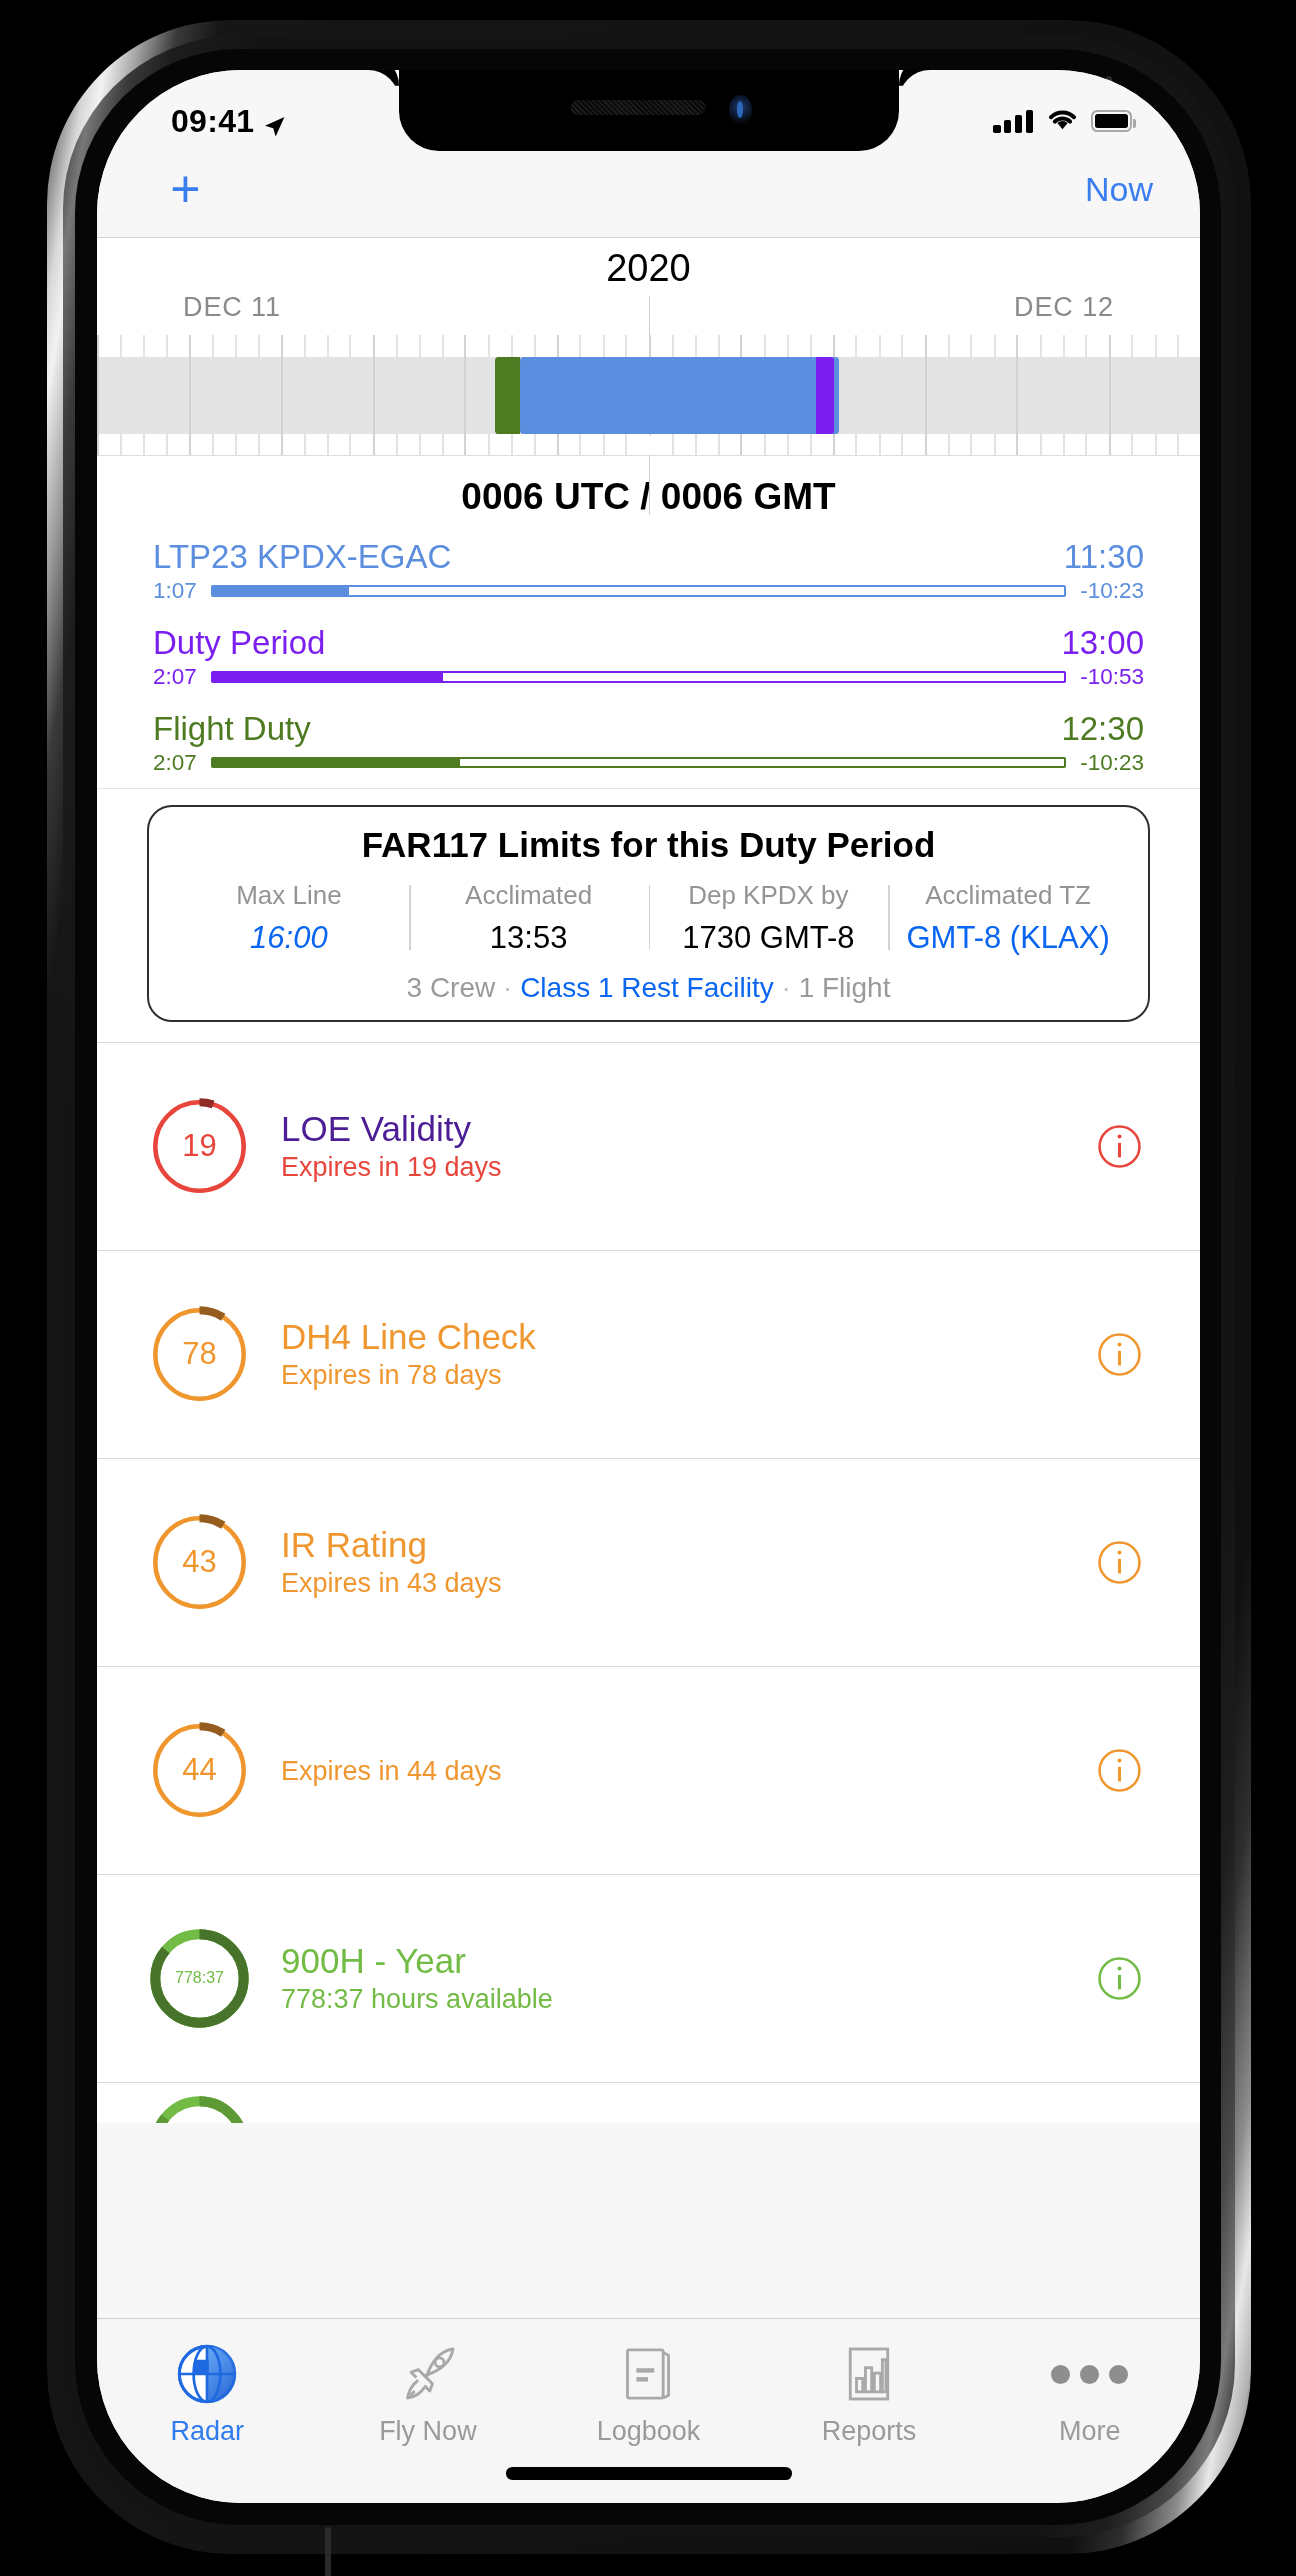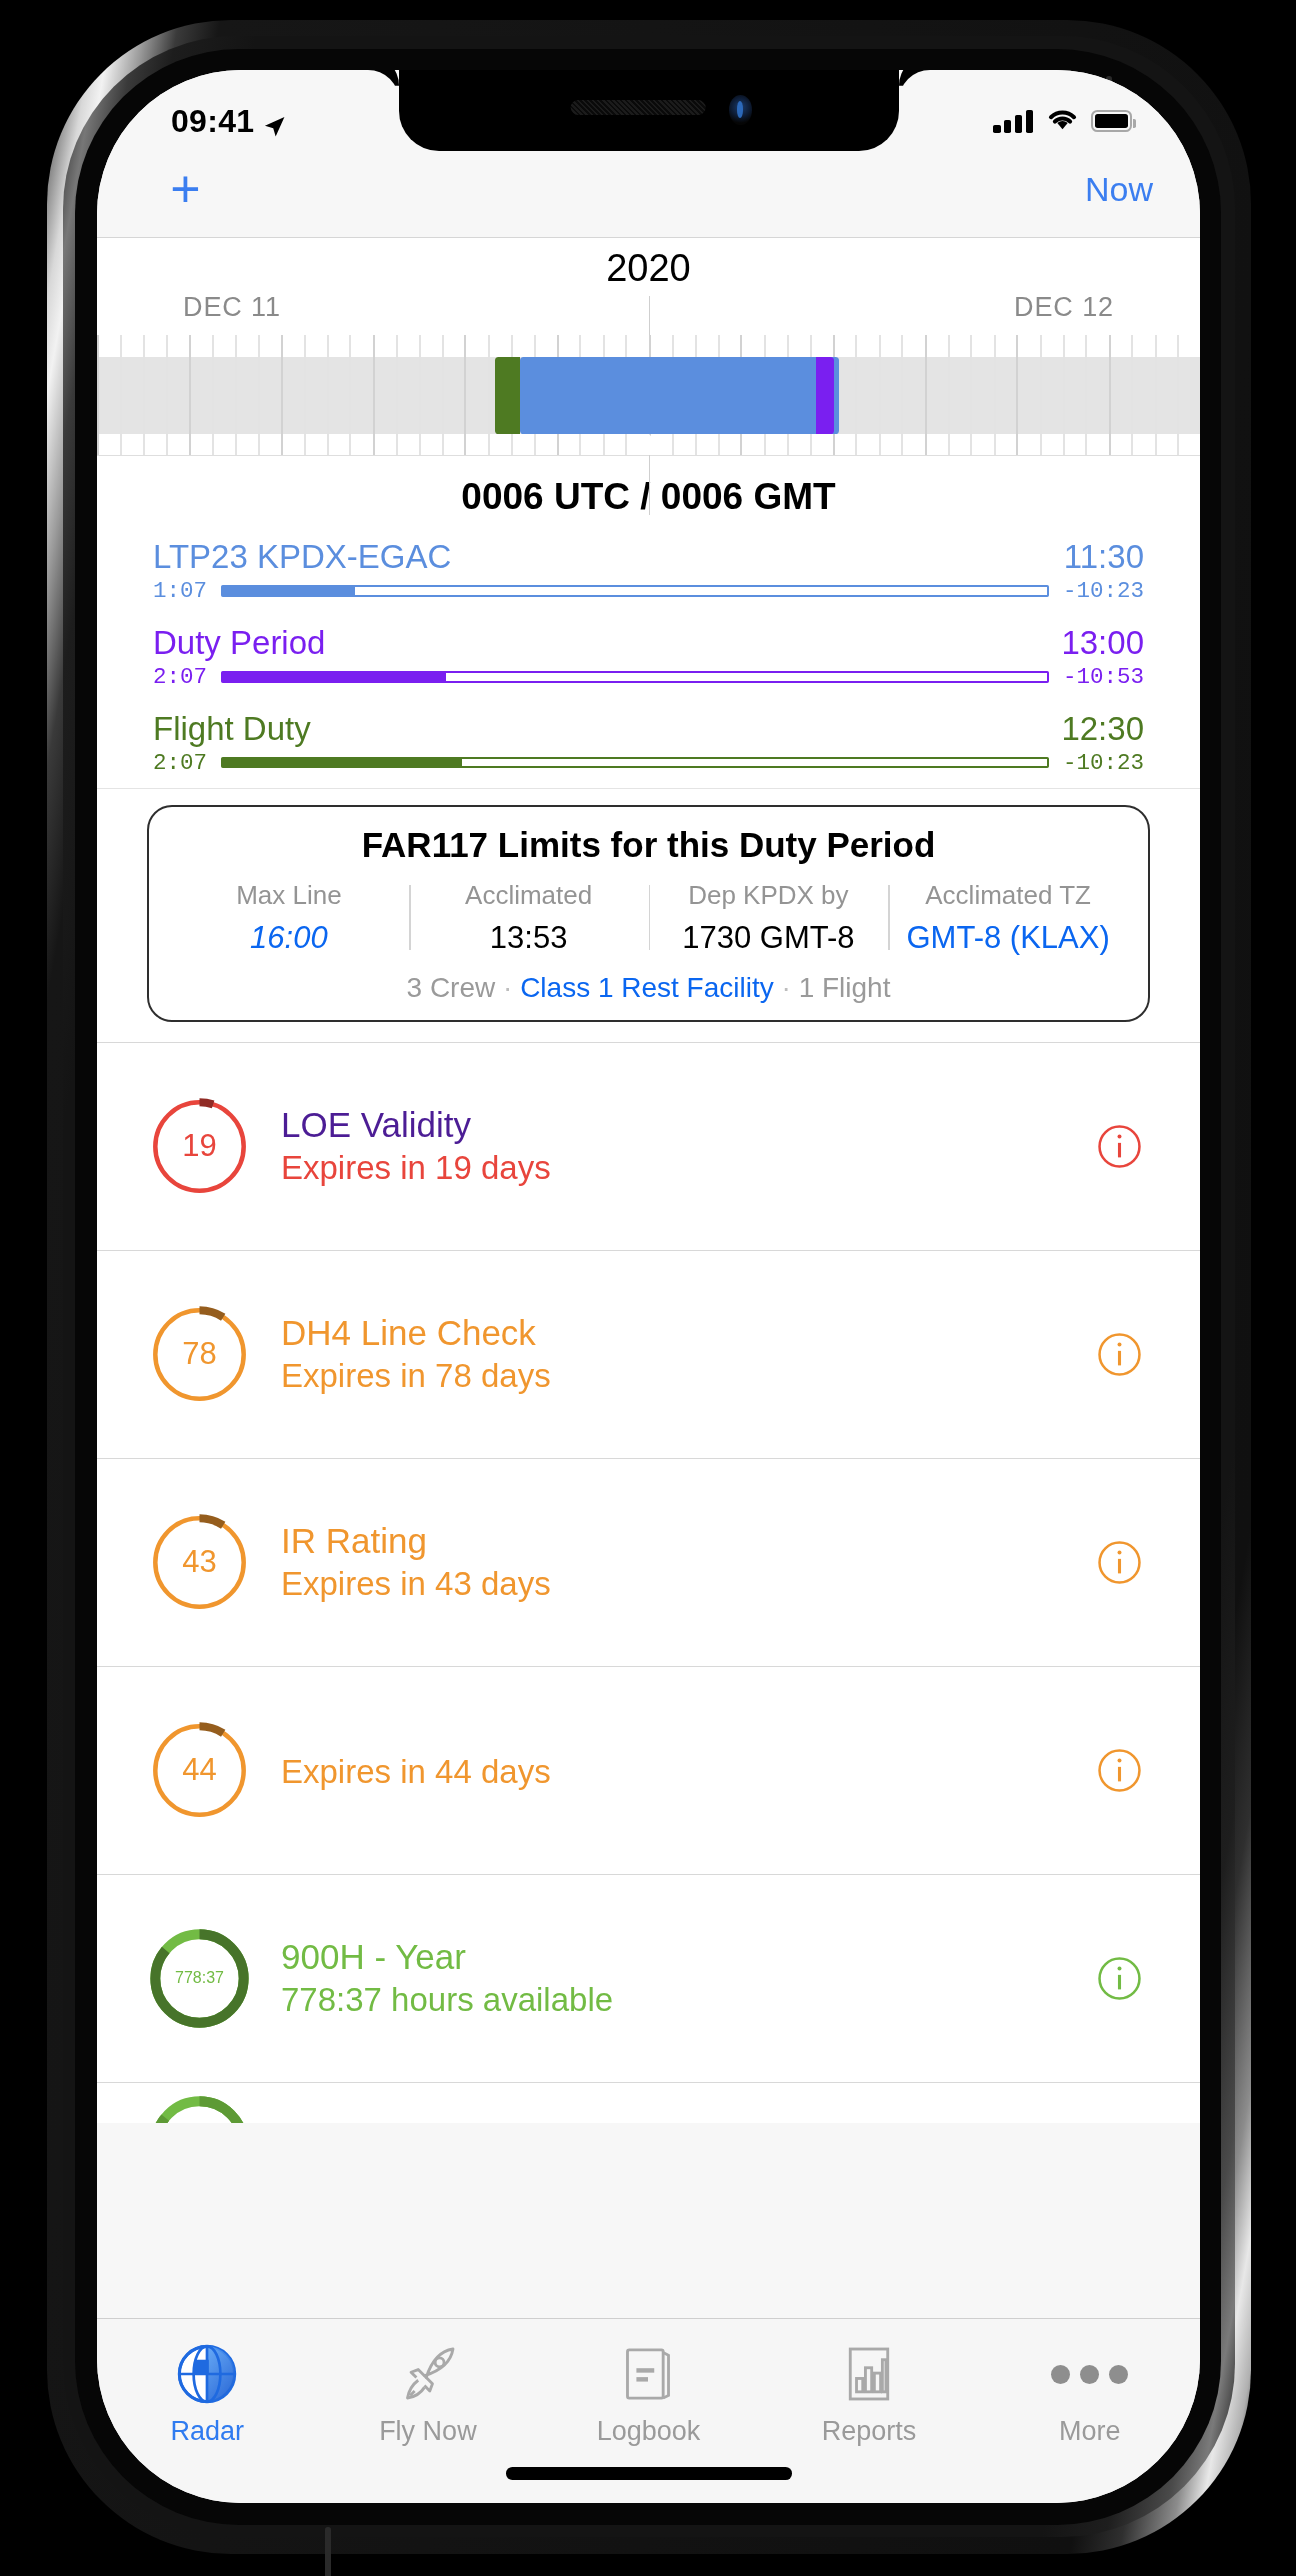--- a/index.html
+++ b/index.html
@@ -152,21 +152,21 @@
     width: 0; height: 0; border-left: 20px solid transparent; border-right: 20px solid transparent;
     border-bottom: 23.4px solid #fff;
   }
 
   
   .times { background:#fff; border-top: 1.8px solid #dedede; padding: 14.4px 0 12.6px; }
   .utc-line { text-align:center; font-size: 37px; font-weight: bold; color:#000; padding: 5.4px 0 20px; }
 
   .trow { padding: 0 56px; }
   .trow-head { display:flex; justify-content: space-between; align-items: baseline; font-size: 33px; }
-  .trow-sub  { display:flex; justify-content: space-between; align-items: center; font-size: 22.5px; margin-top: 1.8px; gap: 14.4px; font-family: Liberation Mono, monospace; }
+  .trow-sub  { display:flex; justify-content: space-between; align-items: center; font-size: 22.5px; margin-top: 1.8px; gap: 14.4px; }
   .bar { flex: 1; height: 11.7px; border: 2.7px solid currentColor; border-radius: 1.8px; position: relative; background:#fff; }
   .bar > i { position:absolute; left:0; top:0; bottom:0; background: currentColor; display:block; }
   .c-blue   { color:#5b8ede; }
   .c-purple { color:#7a1ff0; }
   .c-green  { color:#4e7a22; }
   .sp { height: 20px; }
 
   
   .card-wrap { background:#fff; padding: 16px 50px 20px; border-top: 1.8px solid #e4e4e4;}
   .card {
@@ -197,21 +197,21 @@
   }
   .ring { position: relative; width: 101px; height: 101px; flex: 0 0 101px; text-align: right; }
   .ring svg { display:block; transform: rotate(-90deg); }
   .ring .num {
     position:absolute; inset:0; display:flex; align-items:center; justify-content:center;
     font-size: 31px;
   }
   .ring .num.small { font-size: 16px; }
   .ctxt { flex:1; }
   .ctitle { font-size: 35px; }
-  .csub { font-size: 33px; margin-top: 3.6px; }
+  .csub { font-size: 27px; margin-top: 3.6px; }
   .info-ic { flex: 0 0 49px; width:49px; height:49px; position:relative; cursor:pointer; }
   .info-ic svg { display:block; }
 
   .partial-row { position: relative; height: 41px; border-top: 1.8px solid #d8d8d8; background:#fff; overflow:hidden;}
   .partial-ring { position:absolute; left:52px; top: 12.6px; width:101px; height:101px;}
 
   
   .tabbar {
     position:absolute; left:0; right:0; bottom:0; height: 185px;
     background: #f6f6f6; border-top: 1.8px solid #cfcfcf;

